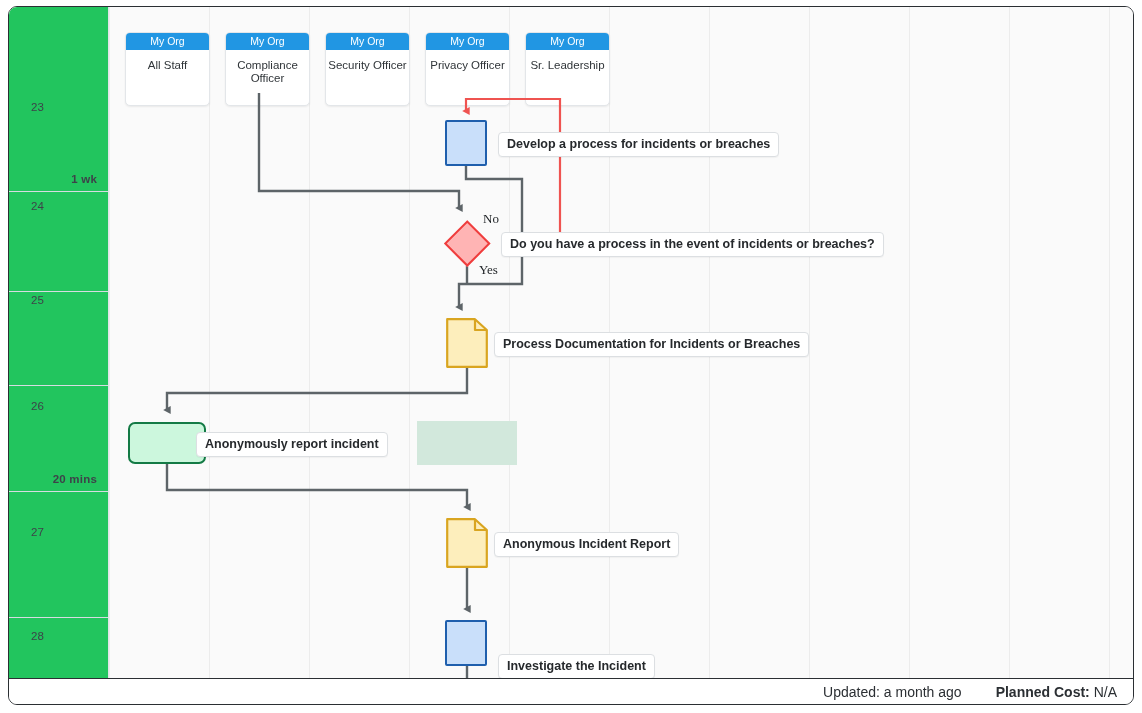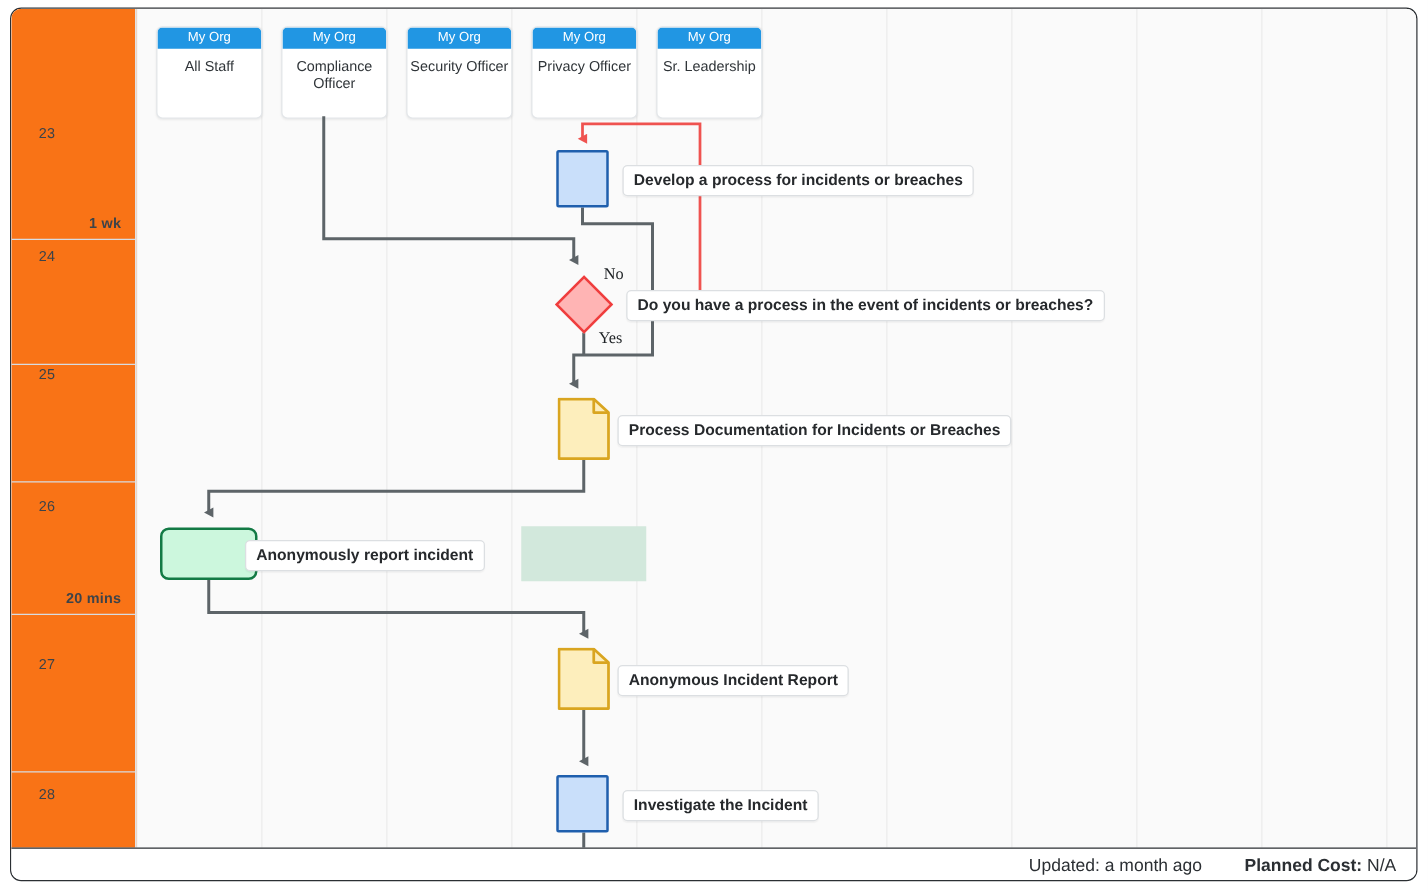--- a/index.html
+++ b/index.html
@@ -51,21 +51,21 @@
     background: #ececec;
   }
 
   
   .gutter {
     position: absolute;
     left: 0;
     top: 0;
     width: 100px;
     height: 673px;
-    background: #f97316;
+    background: #22c55e;
     border-right: 1px solid #dfe3e7;
     box-sizing: border-box;
     text-align: right;
   }
   .gutter-row {
     position: absolute;
     left: 0;
     width: 100%;
     box-sizing: border-box;
     border-bottom: 1px solid #d7dce1;
@@ -85,21 +85,21 @@
     bottom: 6px;
     font-size: 11.5px;
     color: #3d4349;
     font-weight: bold;
     letter-spacing: .2px;
   }
 
   
   .lane-head {
     position: absolute;
-    top: 14px;
+    top: 25px;
     width: 85px;
     height: 74px;
     background: #ffffff;
     border: 1px solid #e3e6e9;
     border-radius: 5px;
     box-shadow: 0 1px 2px rgba(0,0,0,.07);
     box-sizing: border-box;
     overflow: hidden;
   }
   .lane-head-bar {
@@ -328,21 +328,21 @@
             </svg></div>
           <div class="nlabel" style="left: 485px; top: 325px;">Process Documentation for Incidents or Breaches</div>
           <div class="node node-manual" style="left: 119px; top: 415px;"></div>
           <div class="nlabel" style="left: 187px; top: 425px;">Anonymously report incident</div>
           <div class="node node-doc" style="left: 437px; top: 511px;"><svg width="42" height="50" viewBox="0 0 42 50">
               <path d="M1.2,1.2 L29,1.2 L40.8,12 L40.8,48.8 L1.2,48.8 Z" fill="#fdeebc" stroke="#d9a520" stroke-width="2.2" stroke-linejoin="round"></path>
               <path d="M29,1.2 L29,12 L40.8,12" fill="none" stroke="#d9a520" stroke-width="2.2" stroke-linejoin="round"></path>
             </svg></div>
           <div class="nlabel" style="left: 485px; top: 525px;">Anonymous Incident Report</div>
           <div class="node node-task" style="left: 436px; top: 613px;"></div>
-          <div class="nlabel" style="left: 489px; top: 625px;">Investigate the Incident</div>
+          <div class="nlabel" style="left: 489px; top: 647px;">Investigate the Incident</div>
         </div>
       <div id="branches">
           <div class="branch" style="left: 474px; top: 204px;">No</div>
           <div class="branch" style="left: 470px; top: 255px;">Yes</div>
         </div>
 
     </div>
 
     <div class="footer">
       <div class="f-item">

